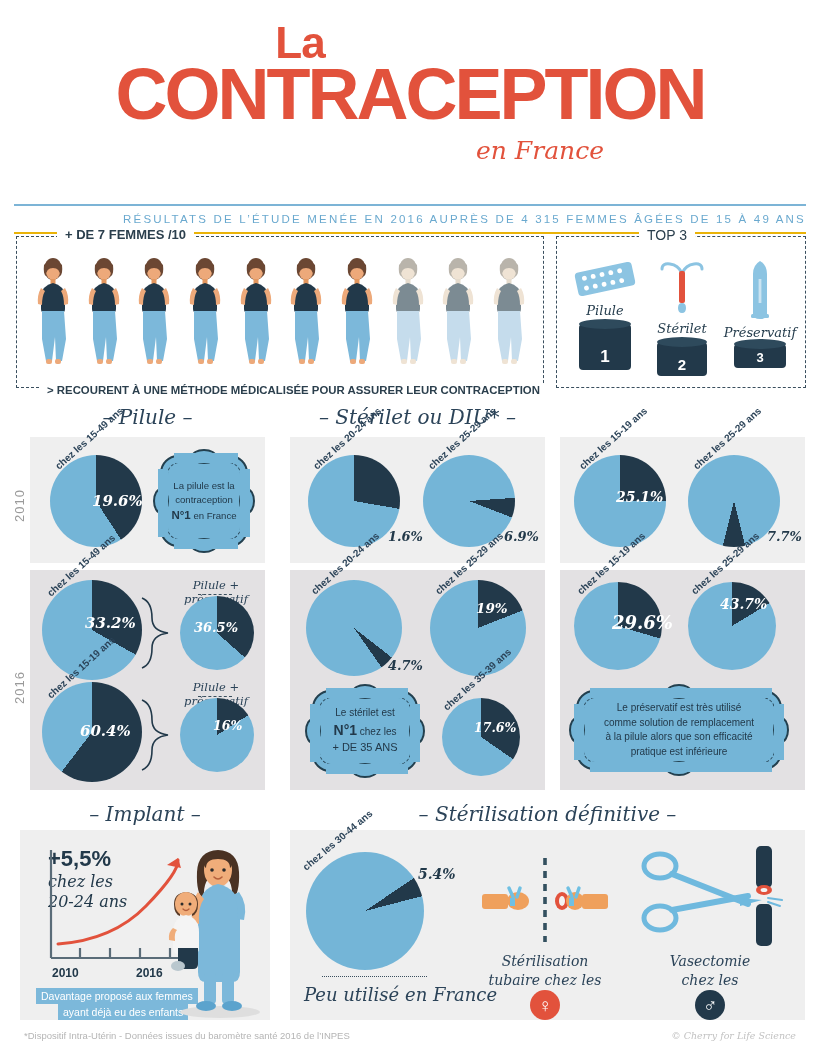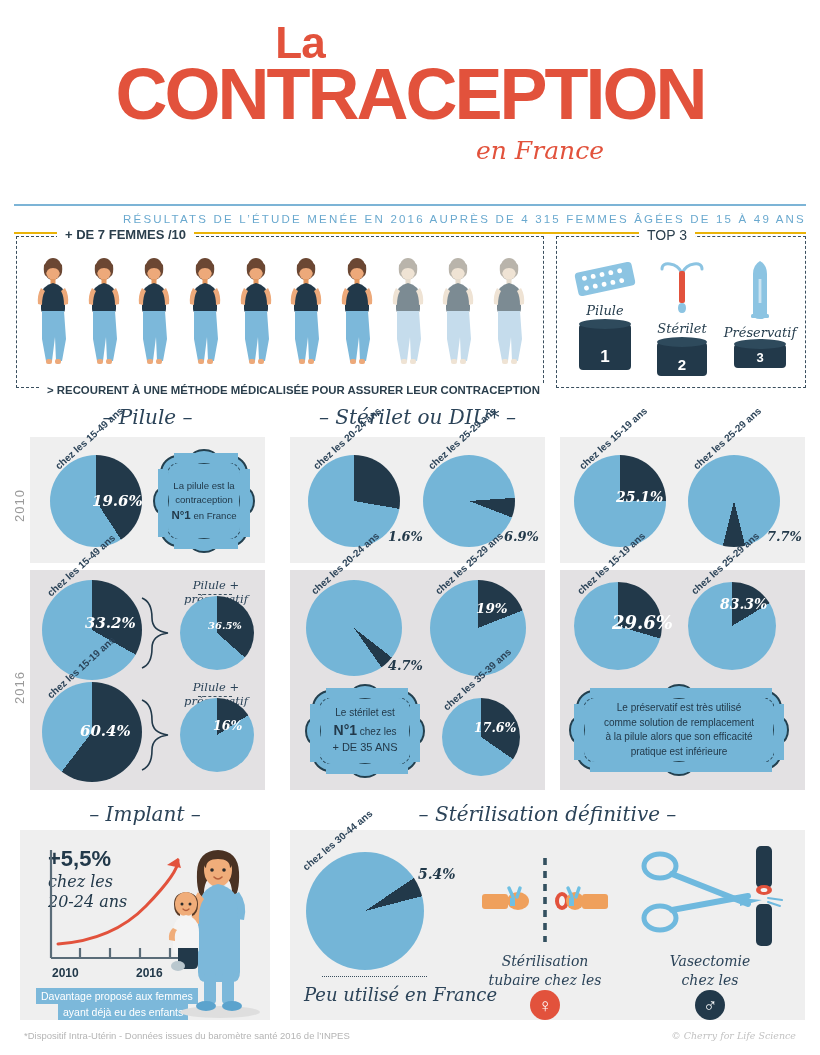--- a/index.html
+++ b/index.html
@@ -458,21 +458,21 @@
     </div>
     <div class="pie-val" style="left:55px; top:44px; font-size:15px;">33.2%</div>
     <svg class="brace" style="left:108px; top:26px;" width="36" height="74" viewBox="0 0 36 74">
       <path d="M4 2 q10 4 10 20 q0 13 16 15 q-16 2 -16 15 q0 16 -10 20" stroke="#22394a" stroke-width="1.6" fill="none"></path>
     </svg>
     <div style="position:absolute; left:140px; top:8px; width:92px; text-align:center;
                 font-family:'DejaVu Serif',serif; font-style:italic; font-size:11.5px; color:#2b4358;">Pilule + préservatif</div>
     <div style="position:absolute; left:168px; top:24px; width:34px; border-top:1.4px dashed #3a4f5e;"></div>
     <div class="pie" style="left:150px; top:26px; width:74px; height:74px;
          background: conic-gradient(#22394a 0deg 131.4deg, #74b5d7 131.4deg 360deg);"></div>
-    <div class="pie-val" style="left:178px; top:50px; font-size:10px;">36.5%</div>
+    <div class="pie-val" style="left:164px; top:50px; font-size:13px;">36.5%</div>
 
     <div class="pie" style="left:12px; top:112px; width:100px; height:100px;
          background: conic-gradient(#22394a 0deg 217.4deg, #74b5d7 217.4deg 360deg);"></div>
     <div class="arclbl" style="left:12px; top:112px;">
       <span style="transform:rotate(-42deg) translate(4px,-12px); left:8px; top:22px;">chez les 15-19 ans</span>
     </div>
     <div class="pie-val" style="left:50px; top:152px; font-size:15px;">60.4%</div>
     <svg class="brace" style="left:108px; top:128px;" width="36" height="74" viewBox="0 0 36 74">
       <path d="M4 2 q10 4 10 20 q0 13 16 15 q-16 2 -16 15 q0 16 -10 20" stroke="#22394a" stroke-width="1.6" fill="none"></path>
     </svg>
@@ -527,21 +527,21 @@
     <div class="arclbl" style="left:14px; top:12px;">
       <span style="transform:rotate(-42deg) translate(4px,-12px); left:6px; top:18px;">chez les 15-19 ans</span>
     </div>
     <div class="pie-val" style="left:52px; top:42px; font-size:18px;">29.6%</div>
 
     <div class="pie" style="left:128px; top:12px; width:88px; height:88px;
          background: conic-gradient(#22394a 0deg 58.7deg, #74b5d7 58.7deg 360deg);"></div>
     <div class="arclbl" style="left:128px; top:12px;">
       <span style="transform:rotate(-42deg) translate(4px,-12px); left:6px; top:18px;">chez les 25-29 ans</span>
     </div>
-    <div class="pie-val" style="left:160px; top:26px; font-size:14px;">83.3%</div>
+    <div class="pie-val" style="left:160px; top:26px; font-size:14px;">43.7%</div>
 
     <div class="badge" style="left:16px; top:120px; width:206px; height:80px;">
       <div class="lobe lobe-l"></div>
       <div class="lobe lobe-r"></div>
       <div class="lobe lobe-t"></div>
       <div class="lobe lobe-b"></div>
       <div class="badge-mask" style="left:-4px;top:12px;width:10px;height:56px;"></div>
       <div class="badge-mask" style="right:-4px;top:12px;width:10px;height:56px;"></div>
       <div class="badge-mask" style="left:12px;top:-4px;width:182px;height:10px;"></div>
       <div class="badge-mask" style="left:12px;bottom:-4px;width:182px;height:10px;"></div>

